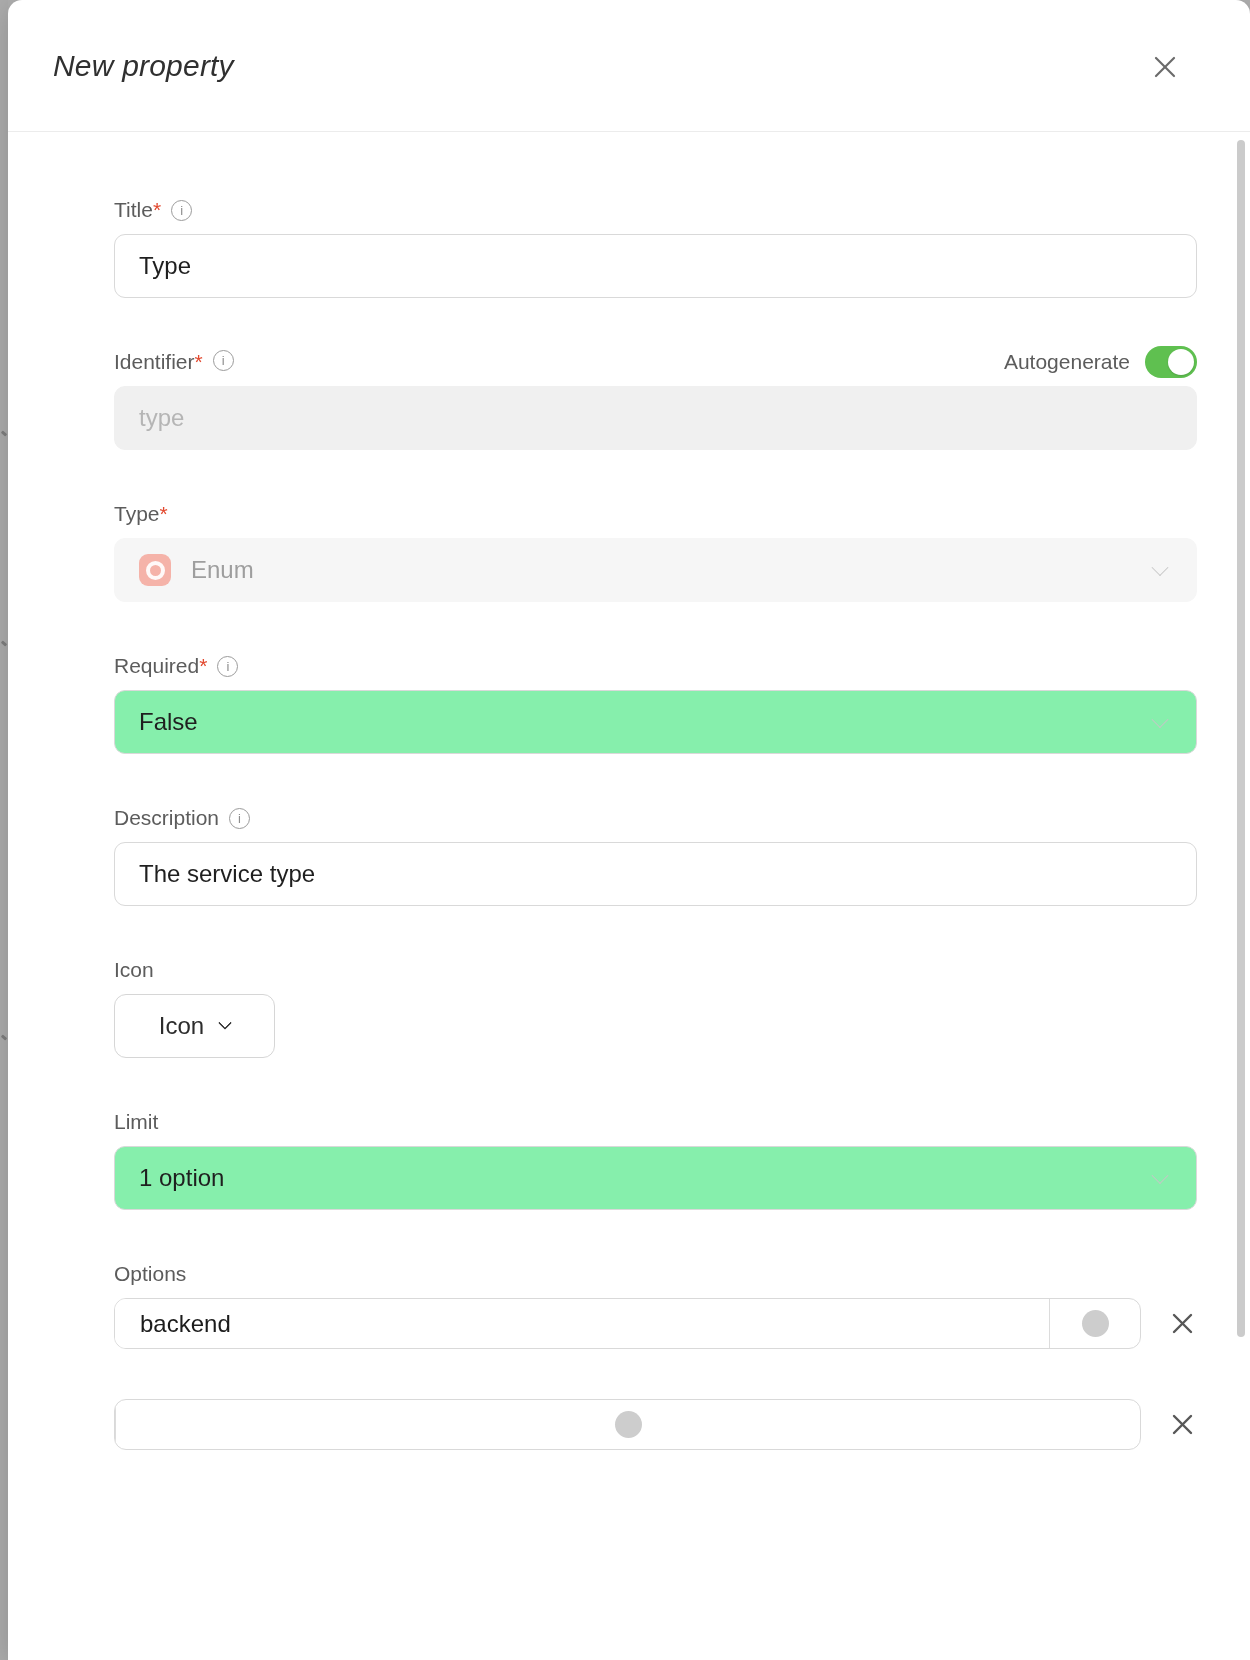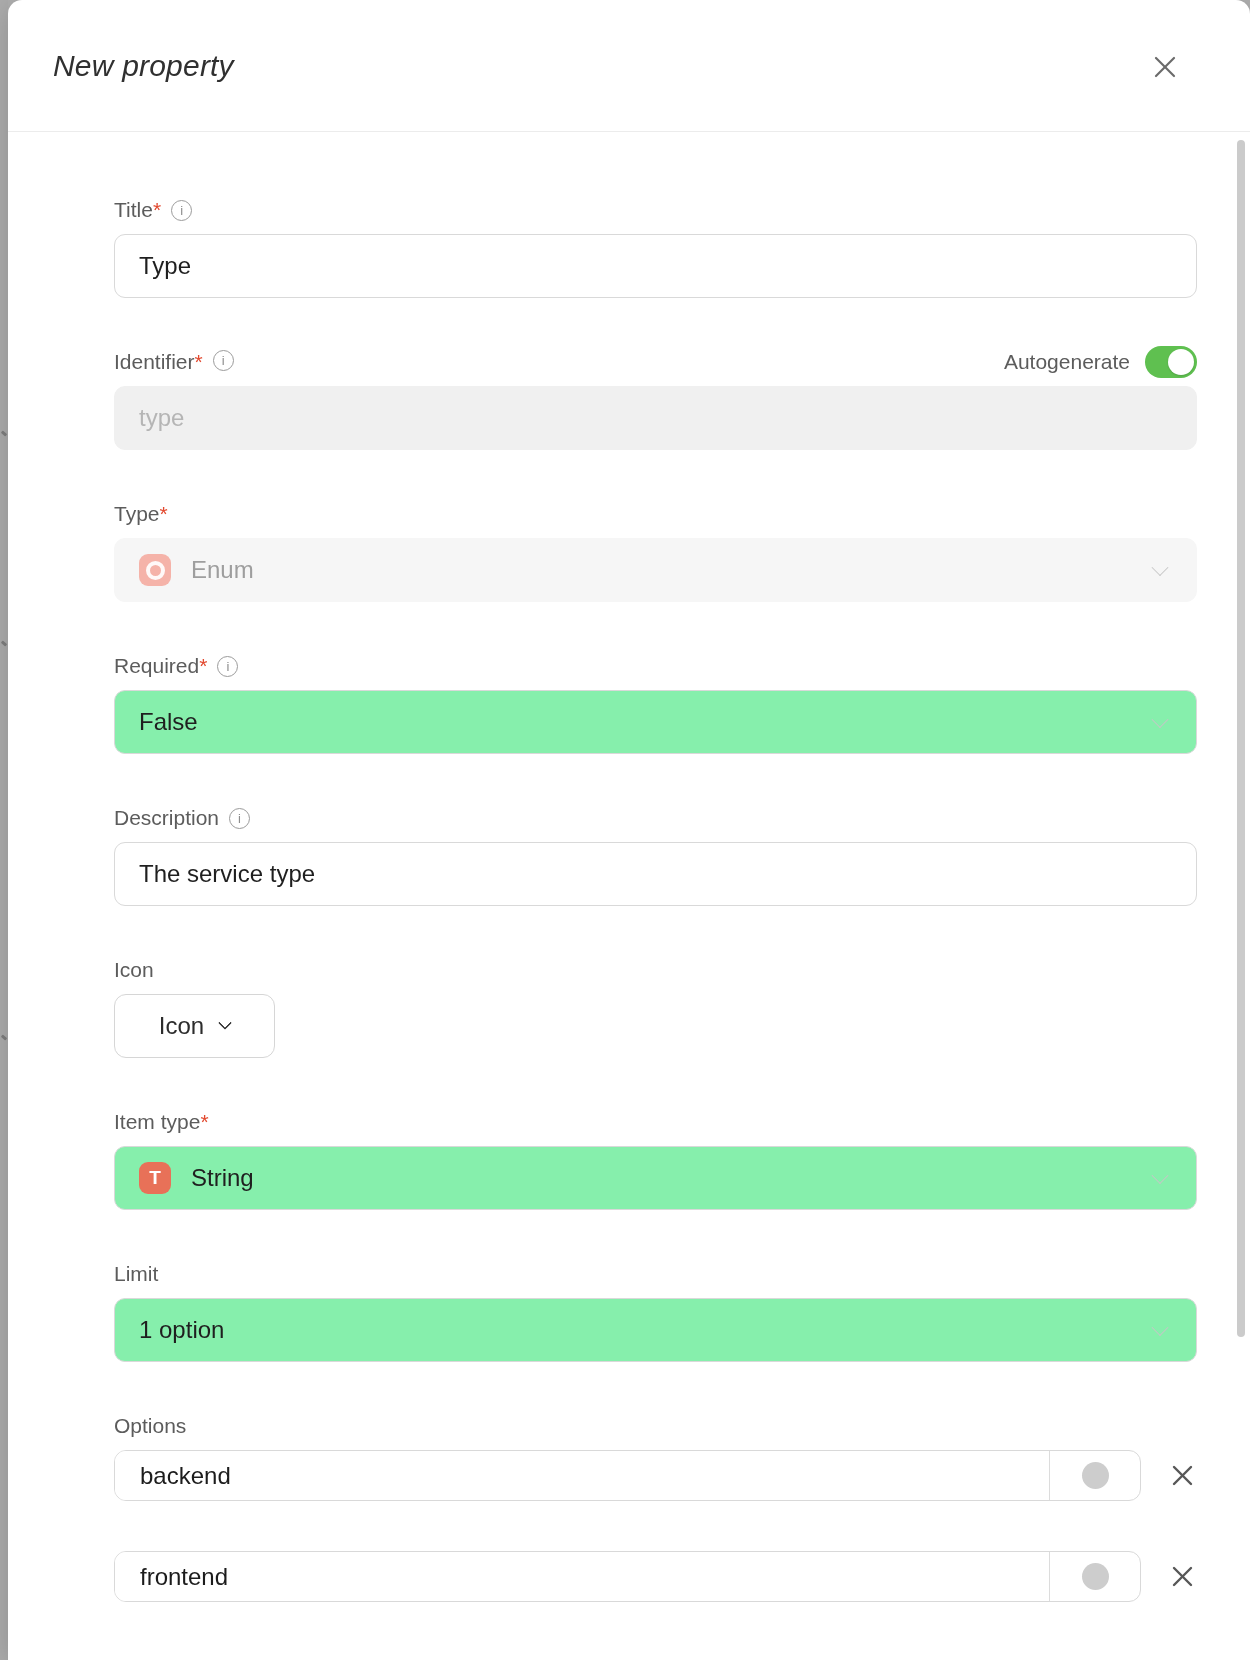--- a/index.html
+++ b/index.html
@@ -229,30 +229,20 @@
     <div class="section">
       <div class="label-row">
         <span>Icon</span>
       </div>
       <div class="icon-btn">
         <span>Icon</span>
         <span class="chevron-dark"></span>
       </div>
     </div>
 
-    <div class="section">
-      <div class="label-row">
-        <span><span>Item type</span><span class="req">*</span></span>
-      </div>
-      <div class="select">
-        <span class="type-badge string-badge">T</span>
-        <span>String</span>
-        <span class="chevron"></span>
-      </div>
-    </div>
 
     <div class="section">
       <div class="label-row">
         <span>Limit</span>
       </div>
       <div class="select">
         <span>1 option</span>
         <span class="chevron"></span>
       </div>
     </div>
@@ -273,21 +263,20 @@
         <div class="option-remove">
           <svg width="23" height="23" viewBox="0 0 23 23">
             <line x1="3" y1="3" x2="20" y2="20" stroke="#575757" stroke-width="2.4" stroke-linecap="round"></line>
             <line x1="20" y1="3" x2="3" y2="20" stroke="#575757" stroke-width="2.4" stroke-linecap="round"></line>
           </svg>
         </div>
       </div>
 
       <div class="option-row">
         <div class="option-group">
-          <input class="option-input" type="text" value="frontend" style="">
           <div class="option-divider"></div>
           <div class="option-swatch-seg">
             <span class="swatch"></span>
           </div>
         </div>
         <div class="option-remove">
           <svg width="23" height="23" viewBox="0 0 23 23">
             <line x1="3" y1="3" x2="20" y2="20" stroke="#575757" stroke-width="2.4" stroke-linecap="round"></line>
             <line x1="20" y1="3" x2="3" y2="20" stroke="#575757" stroke-width="2.4" stroke-linecap="round"></line>
           </svg>

